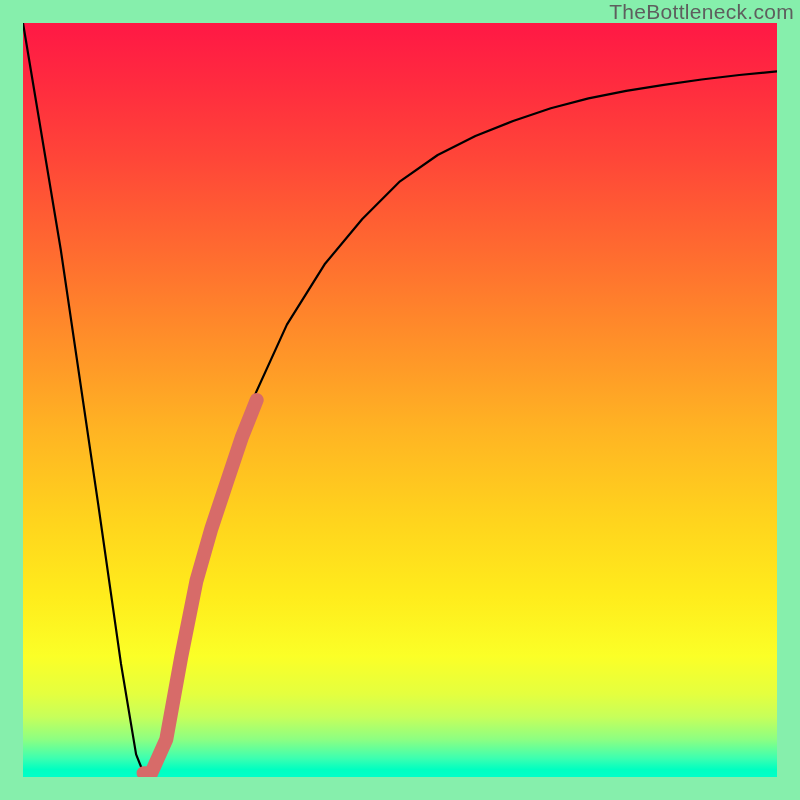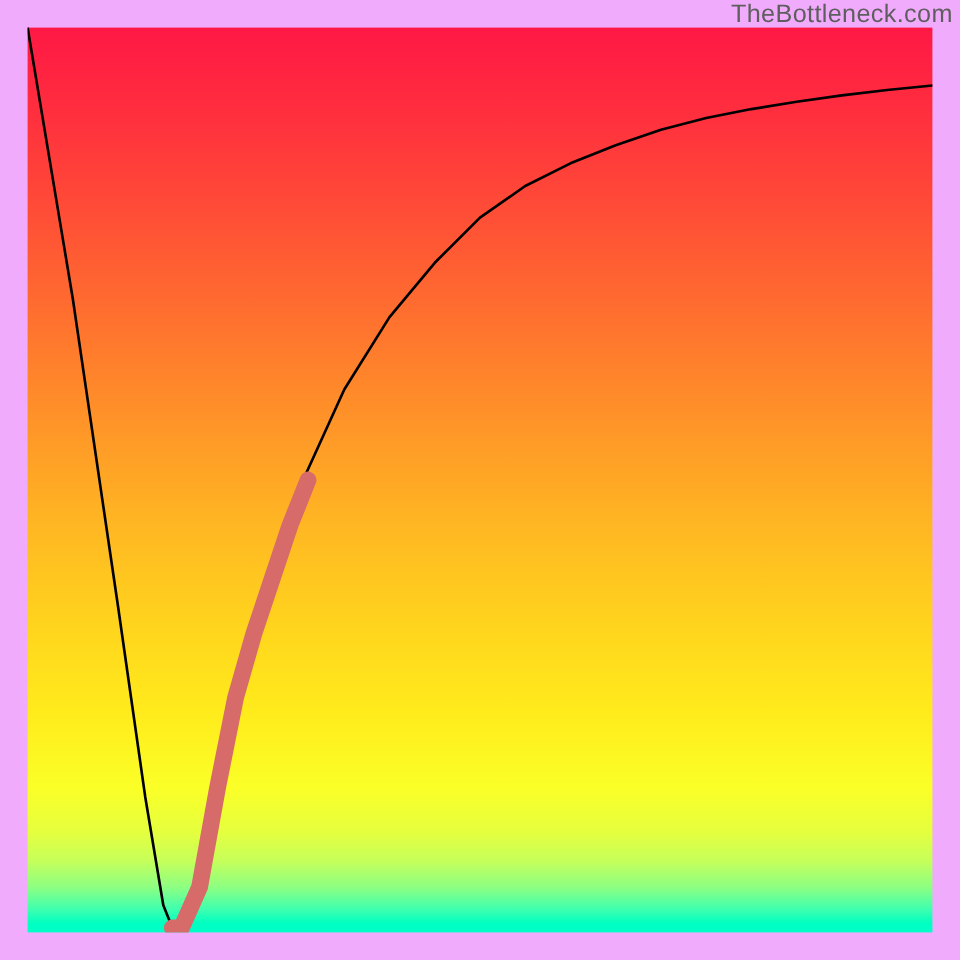--- a/index.html
+++ b/index.html
@@ -8,21 +8,21 @@
     width: 800px;
     height: 800px;
     overflow: hidden;
     background: #000;
     font-family: Arial, Helvetica, sans-serif;
   }
   .frame {
     position: relative;
     width: 800px;
     height: 800px;
-    background: #f0abfc;
+    background: #86efac;
   }
   .plot-wrap {
     position: absolute;
     left: 23px;
     top: 23px;
     width: 754px;
     height: 754px;
   }
   .plot-area {
     position: absolute;

